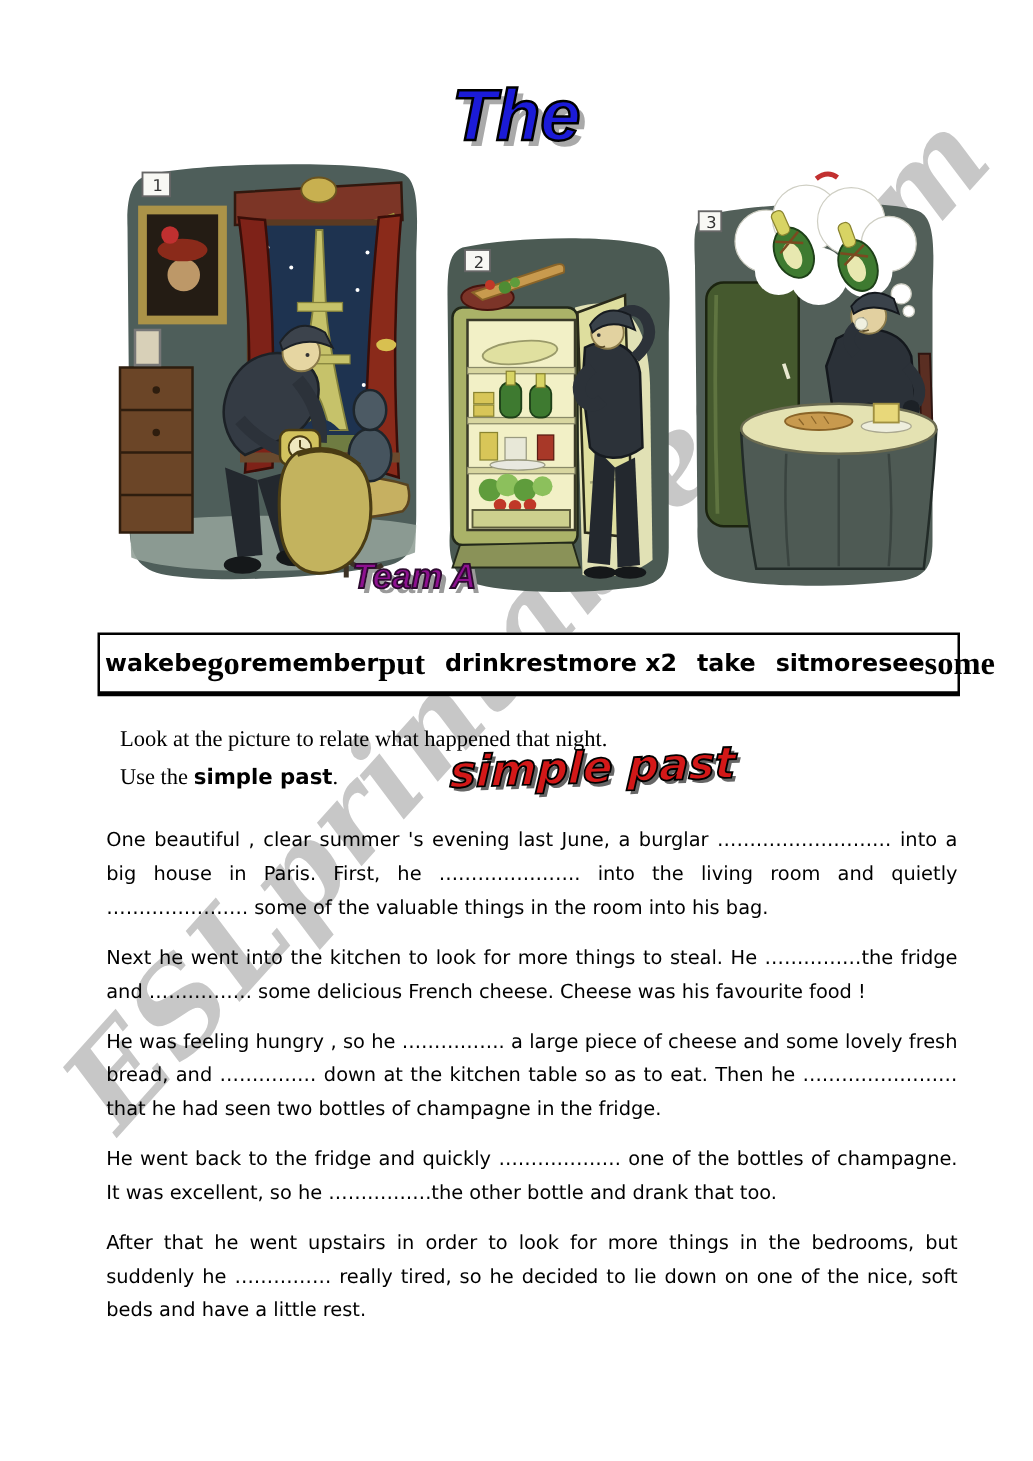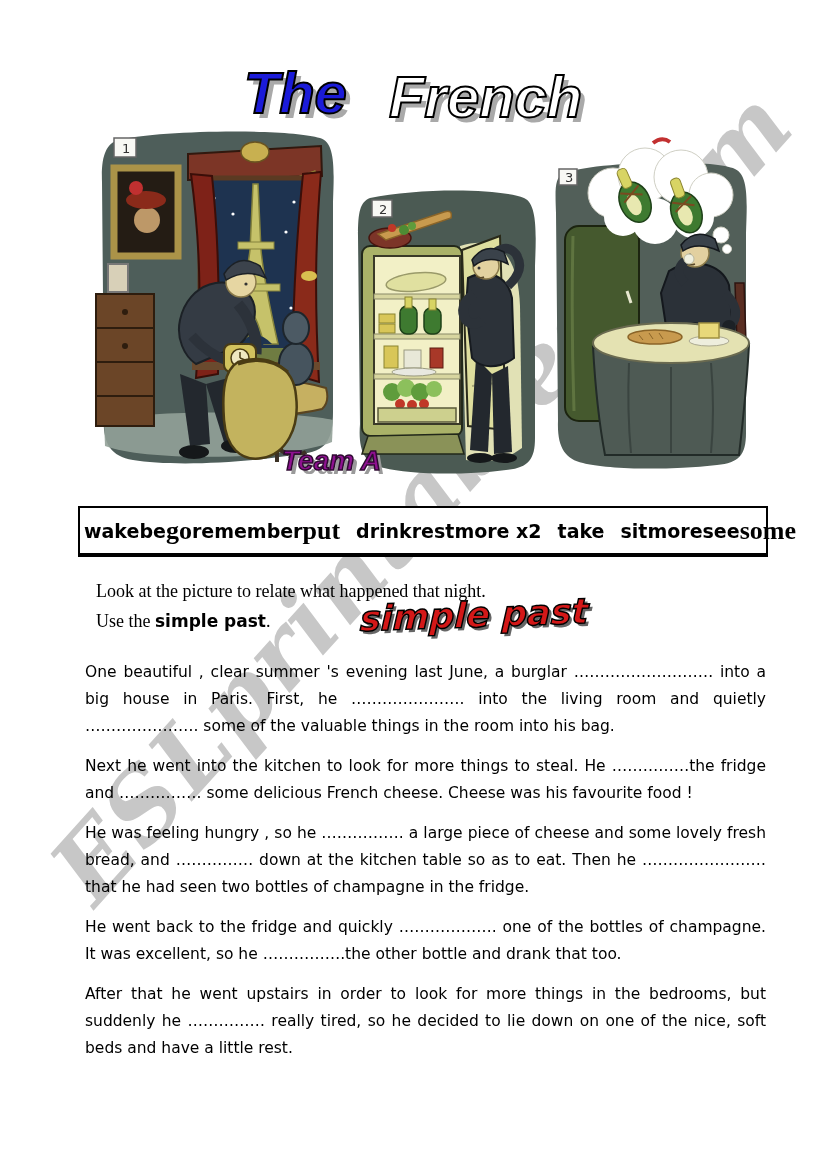--- a/index.html
+++ b/index.html
@@ -79,21 +79,20 @@
 </style>
 </head>
 <body>
 
 <div class="page">
 
   <div class="watermark">ESLprintables.com</div>
 
   <div class="title-row">
     <span class="title-word t-the">The</span>
-    <span class="title-word t-french">French</span>
   </div>
 
   <svg class="illo illo1" width="257" height="360" viewBox="0 0 257 360">
     <path d="M30,18 C70,8 200,6 232,16 C248,20 246,50 245,80 L245,290 C245,318 238,330 212,332 C152,342 80,344 45,338 C20,334 14,318 16,290 L14,60 C13,34 18,22 30,18 Z" fill="#4e5e5a"></path>
     <path d="M16,298 C60,288 200,288 245,298 L244,320 C200,338 60,340 17,324 Z" fill="#92a198" opacity="0.9"></path>
 
     <path d="M100,32 L233,24 L234,54 L100,58 Z" fill="#7c3526" stroke="#31180e" stroke-width="2"></path>
     <ellipse cx="167" cy="30" rx="14" ry="10" fill="#c8b050" stroke="#6a5420" stroke-width="1.5"></ellipse>
     <path d="M106,54 Q167,74 228,50" stroke="#a8a040" stroke-width="4" fill="none"></path>
     <rect x="112" y="56" width="110" height="186" fill="#1e3350" stroke="#5b3a22" stroke-width="5"></rect>

